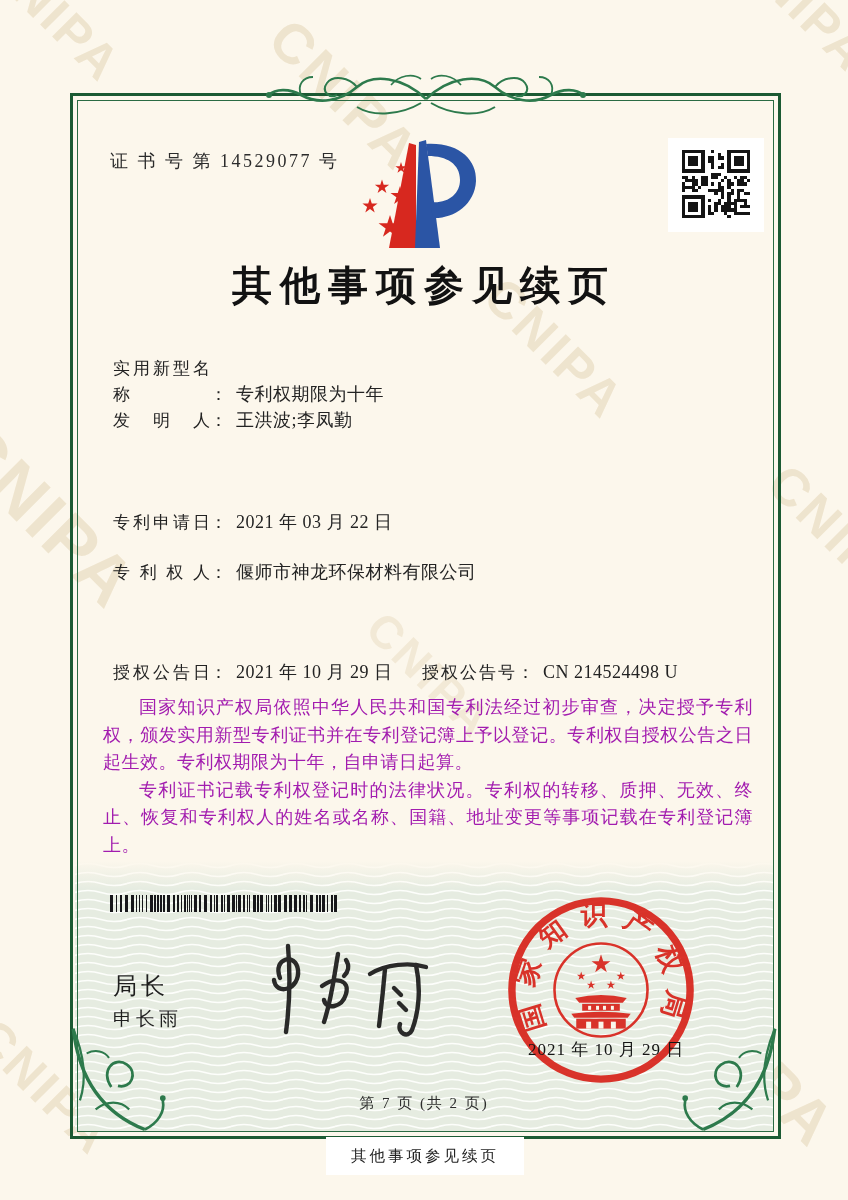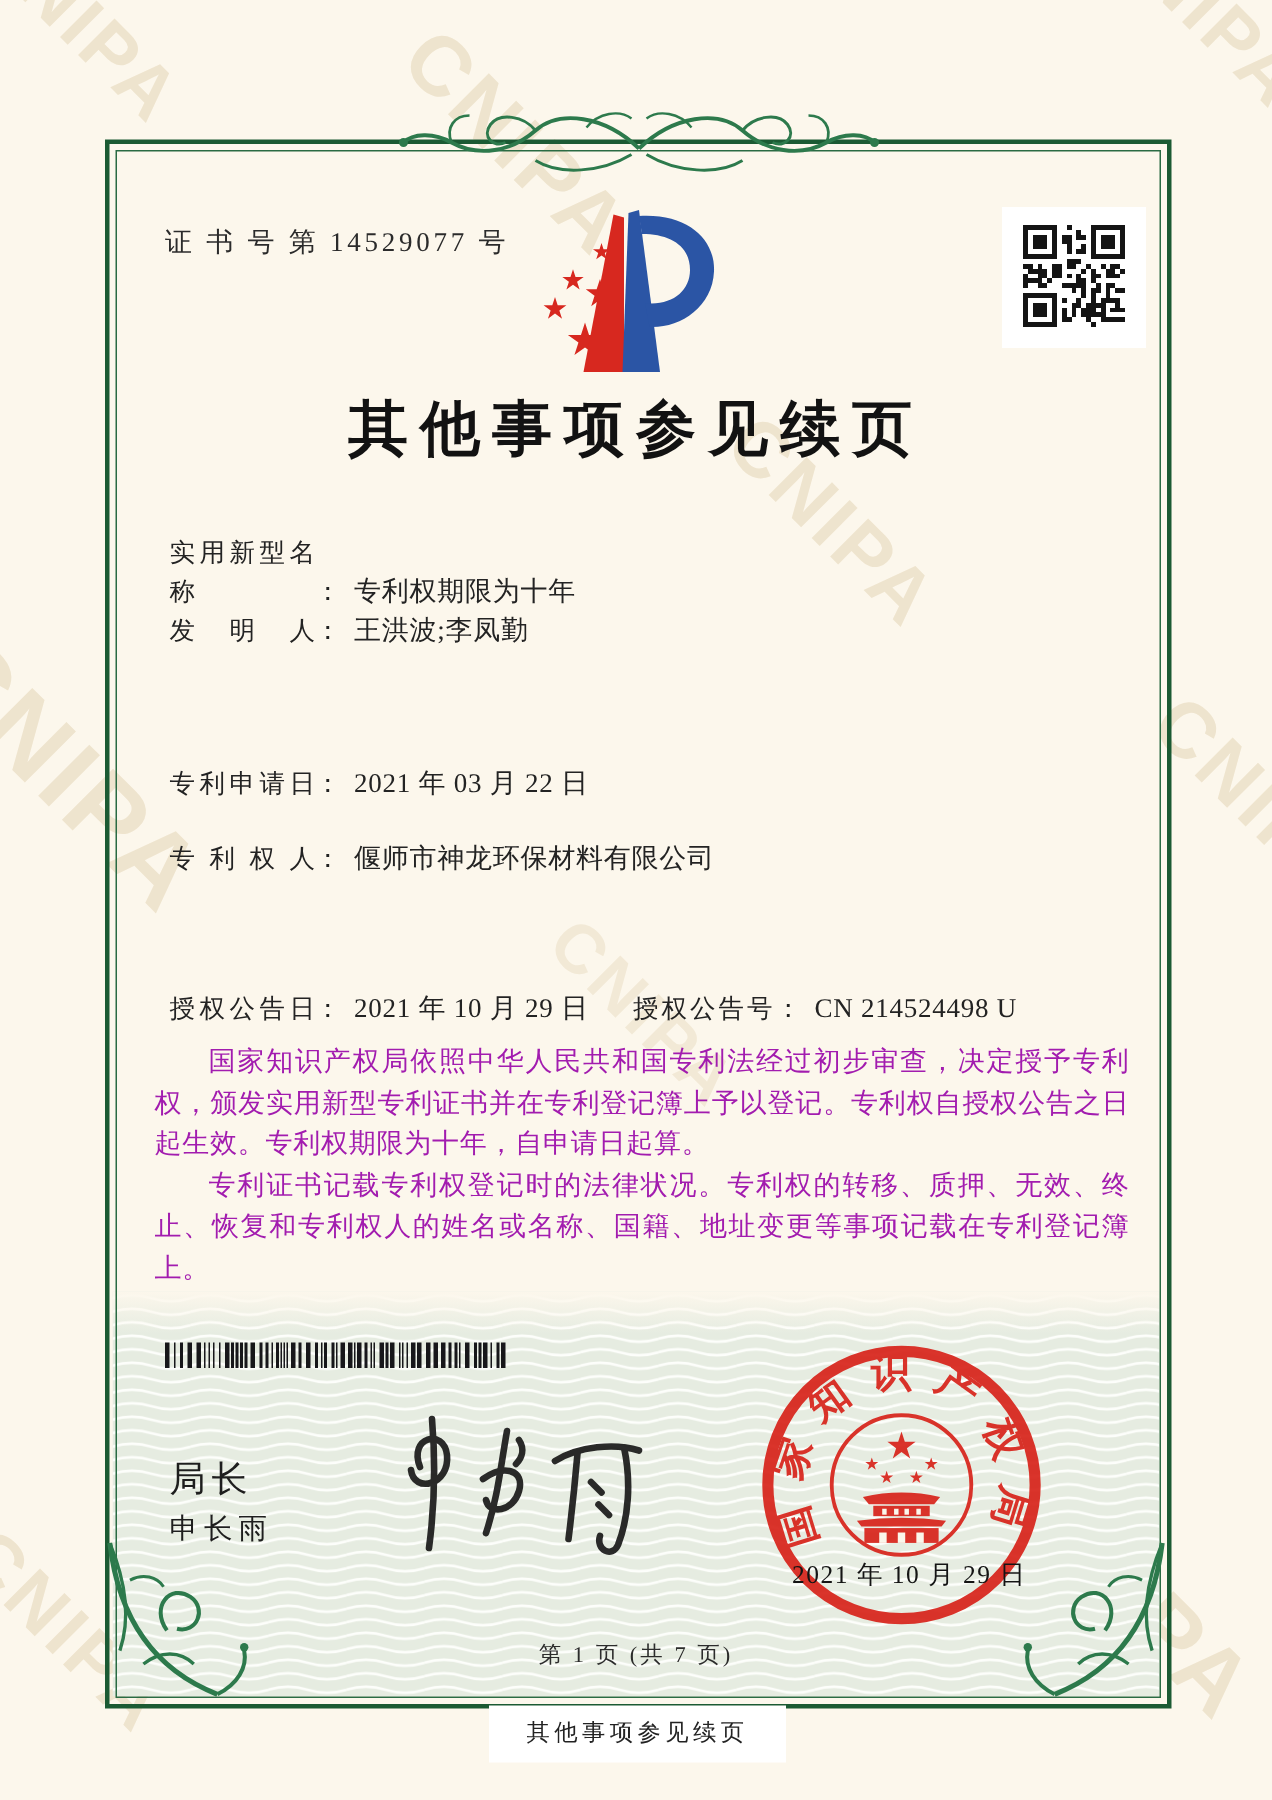--- a/index.html
+++ b/index.html
@@ -402,16 +402,16 @@
         <rect x="2" y="16" width="3" height="4"></rect>
           <rect x="10" y="16" width="3" height="4"></rect>
         <rect x="-15" y="32" width="5" height="7"></rect>
           <rect x="-2.5" y="32" width="5" height="7"></rect>
           <rect x="10" y="32" width="5" height="7"></rect>
       </g>
     </g>
   </svg>
   <div class="seal-date">2021 年 10 月 29 日</div>
 
-  <div class="page-num">第 1 页 (共 7 页)</div>
+  <div class="page-num">第 7 页 (共 2 页)</div>
   <div class="note">其他事项参见续页</div>
 
 </div>
 
 </body></html>

